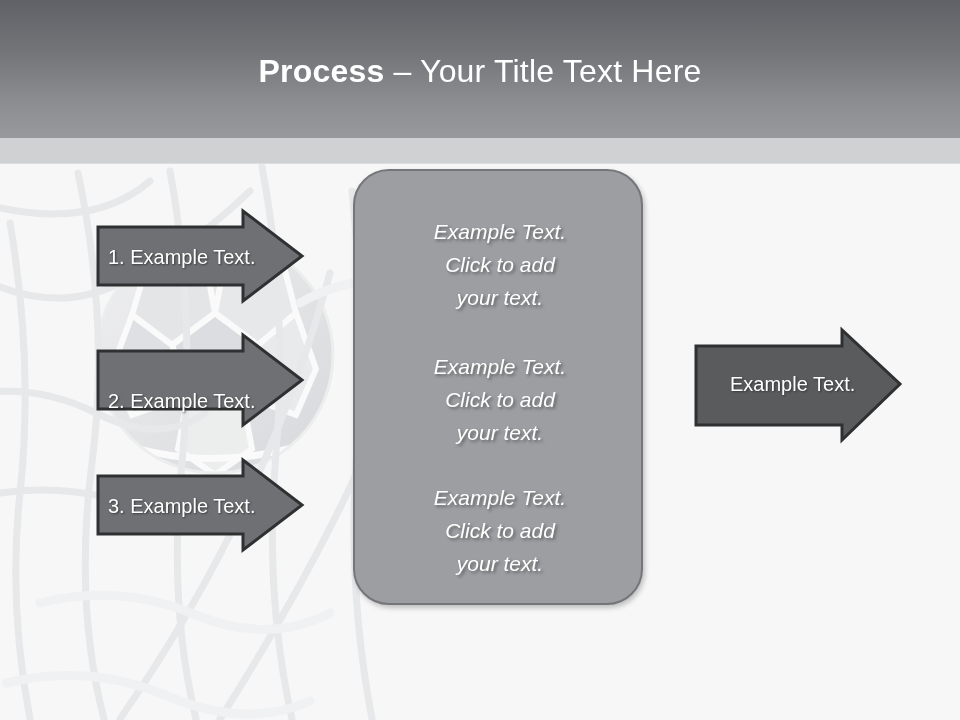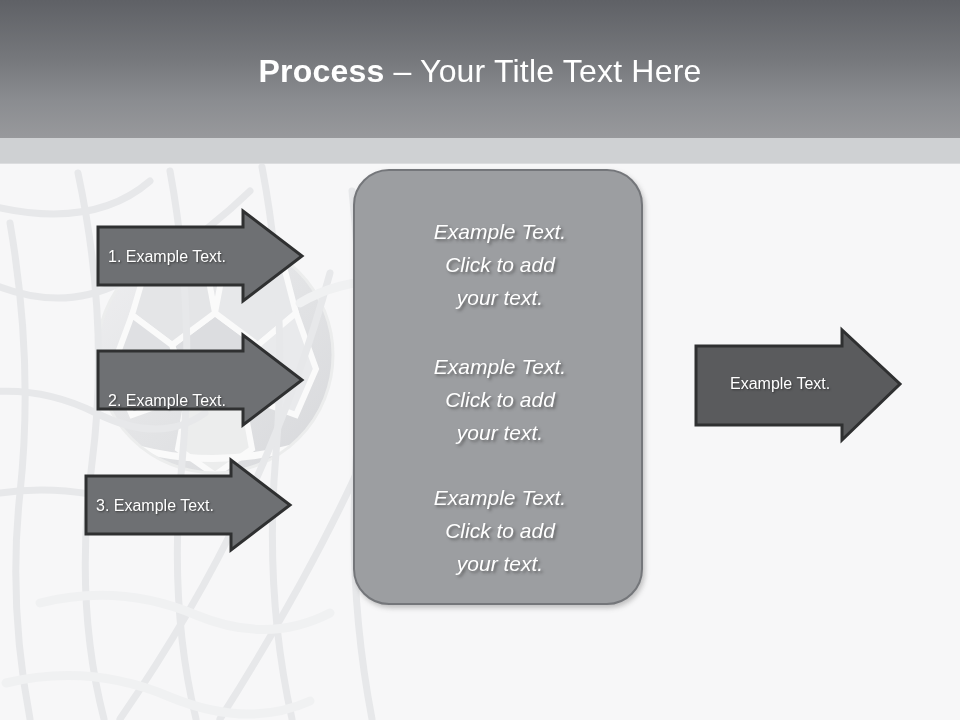--- a/index.html
+++ b/index.html
@@ -69,21 +69,21 @@
 
   
   .arrow {
     position: absolute;
     display: block;
   }
   .arrow svg { display: block; overflow: visible; }
   .arrow-label {
     position: absolute;
     color: #ffffff;
-    font-size: 16px;
+    font-size: 20px;
     line-height: 20px;
     white-space: nowrap;
     text-shadow: 1px 1px 2px rgba(40,40,40,0.75);
   }
 
   
   #center-panel {
     position: absolute;
     left: 353px;
     top: 169px;
@@ -181,21 +181,21 @@
     <span class="arrow-label" style="left:12px; top:38px;">1. Example Text.</span>
   </div>
 
   <div class="arrow" style="left:96px; top:333px; width:210px; height:94px;">
     <svg width="210" height="94" viewBox="0 0 210 94">
       <polygon points="2,18 147,18 147,2 206,47 147,92 147,76 2,76" fill="#6e7073" stroke="#2f3031" stroke-width="3" stroke-linejoin="miter"></polygon>
     </svg>
     <span class="arrow-label" style="left:12px; top:38px;margin-top:20px;">2. Example Text.</span>
   </div>
 
-  <div class="arrow" style="left:84px; top:458px; width:210px; height:94px;">
+  <div class="arrow" style="left:96px; top:458px; width:210px; height:94px;">
     <svg width="210" height="94" viewBox="0 0 210 94">
       <polygon points="2,18 147,18 147,2 206,47 147,92 147,76 2,76" fill="#6e7073" stroke="#2f3031" stroke-width="3" stroke-linejoin="miter"></polygon>
     </svg>
     <span class="arrow-label" style="left:12px; top:38px;">3. Example Text.</span>
   </div>
 
   <div id="center-panel">
 
     <div class="panel-block" id="panel-block-1">
       <span class="panel-line">Example Text.</span>

